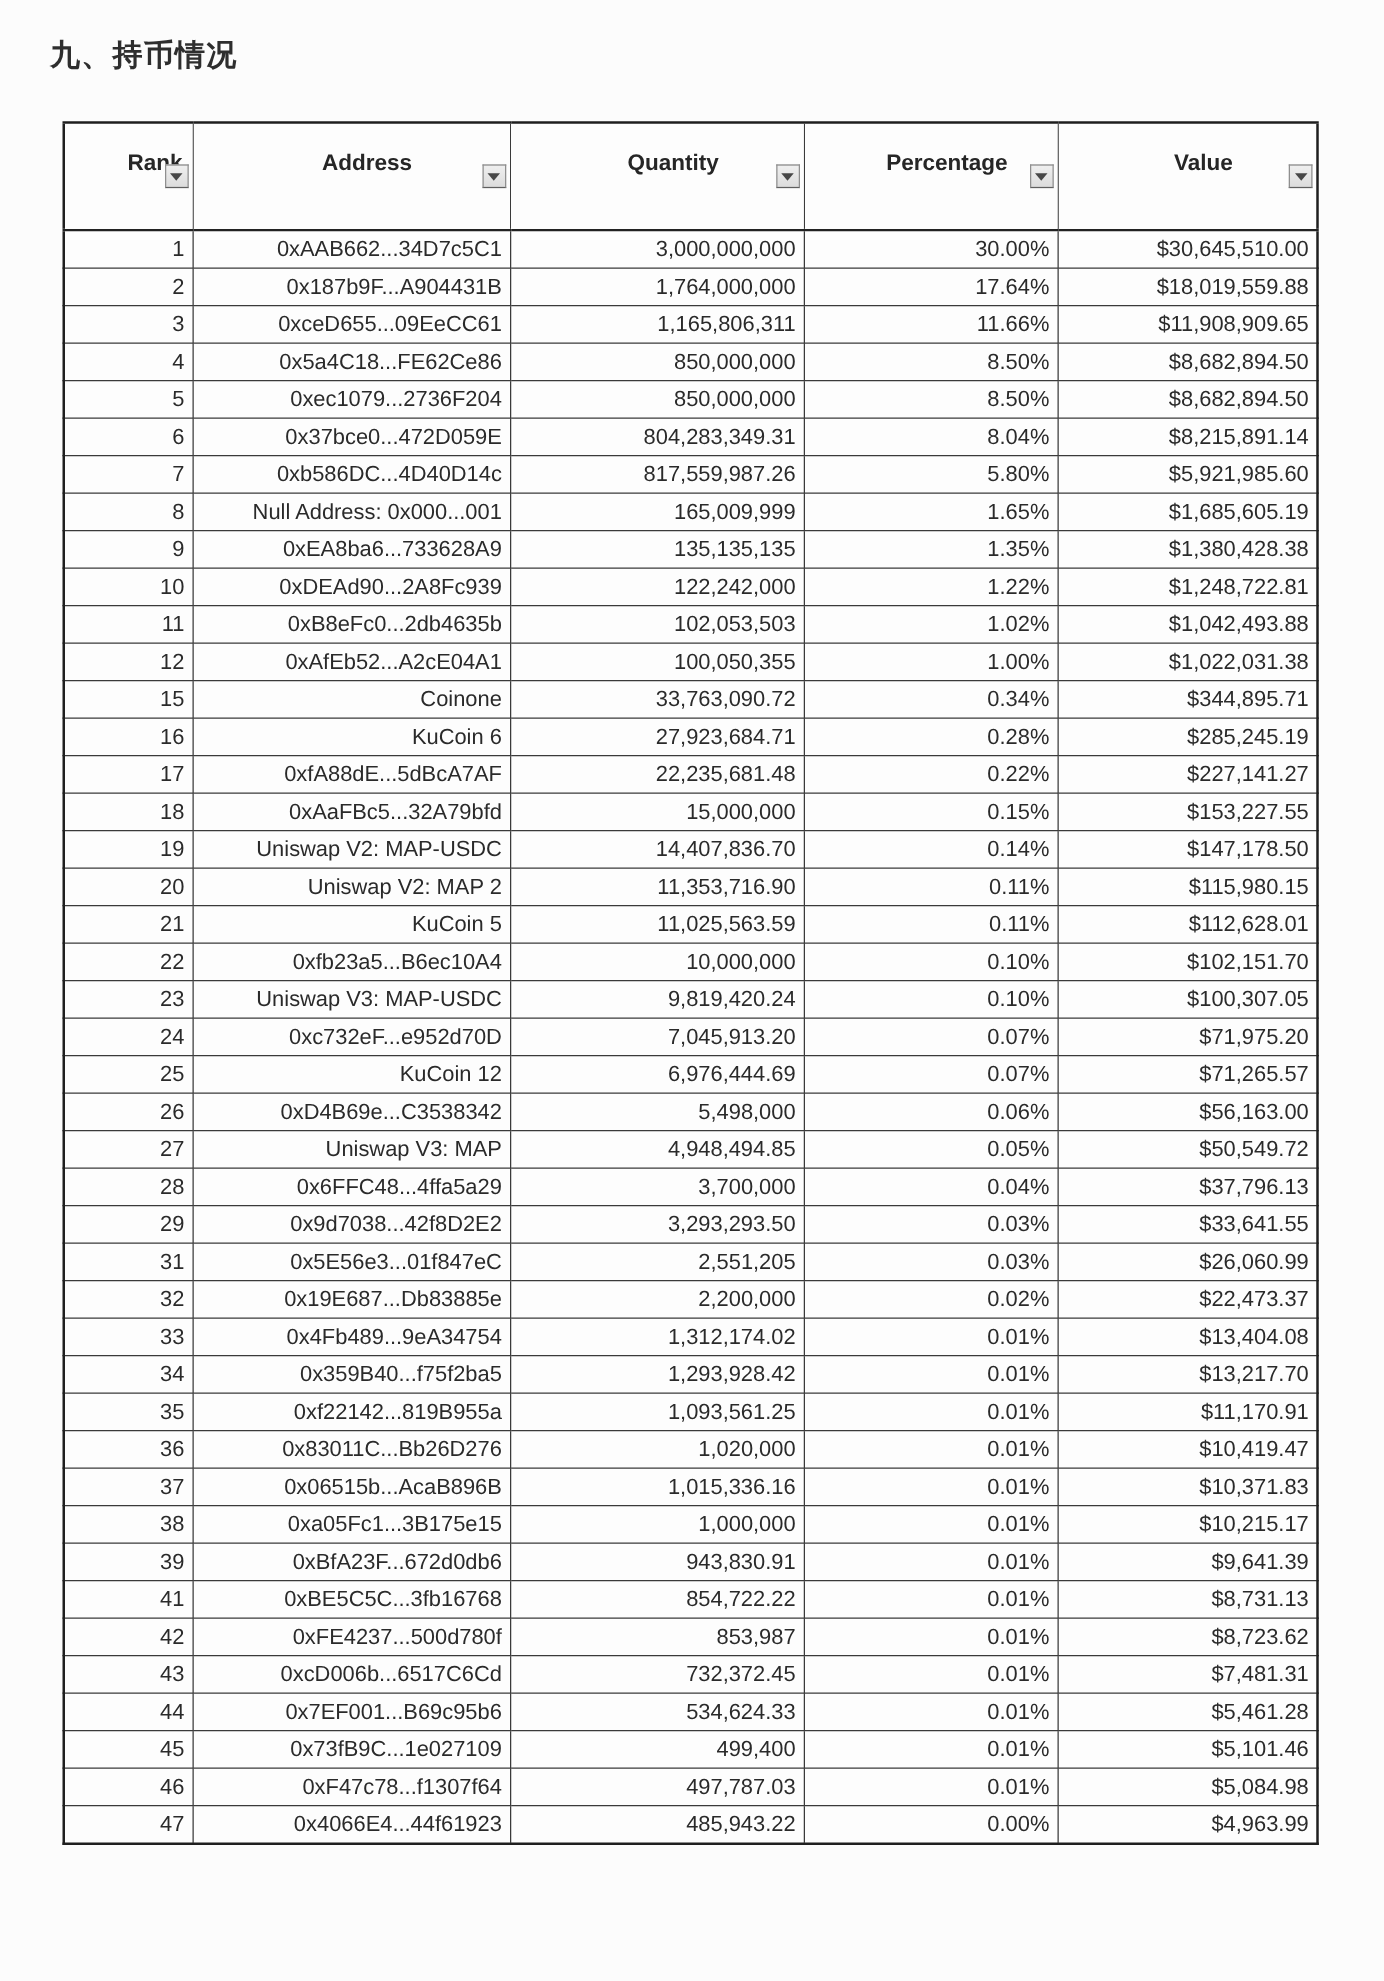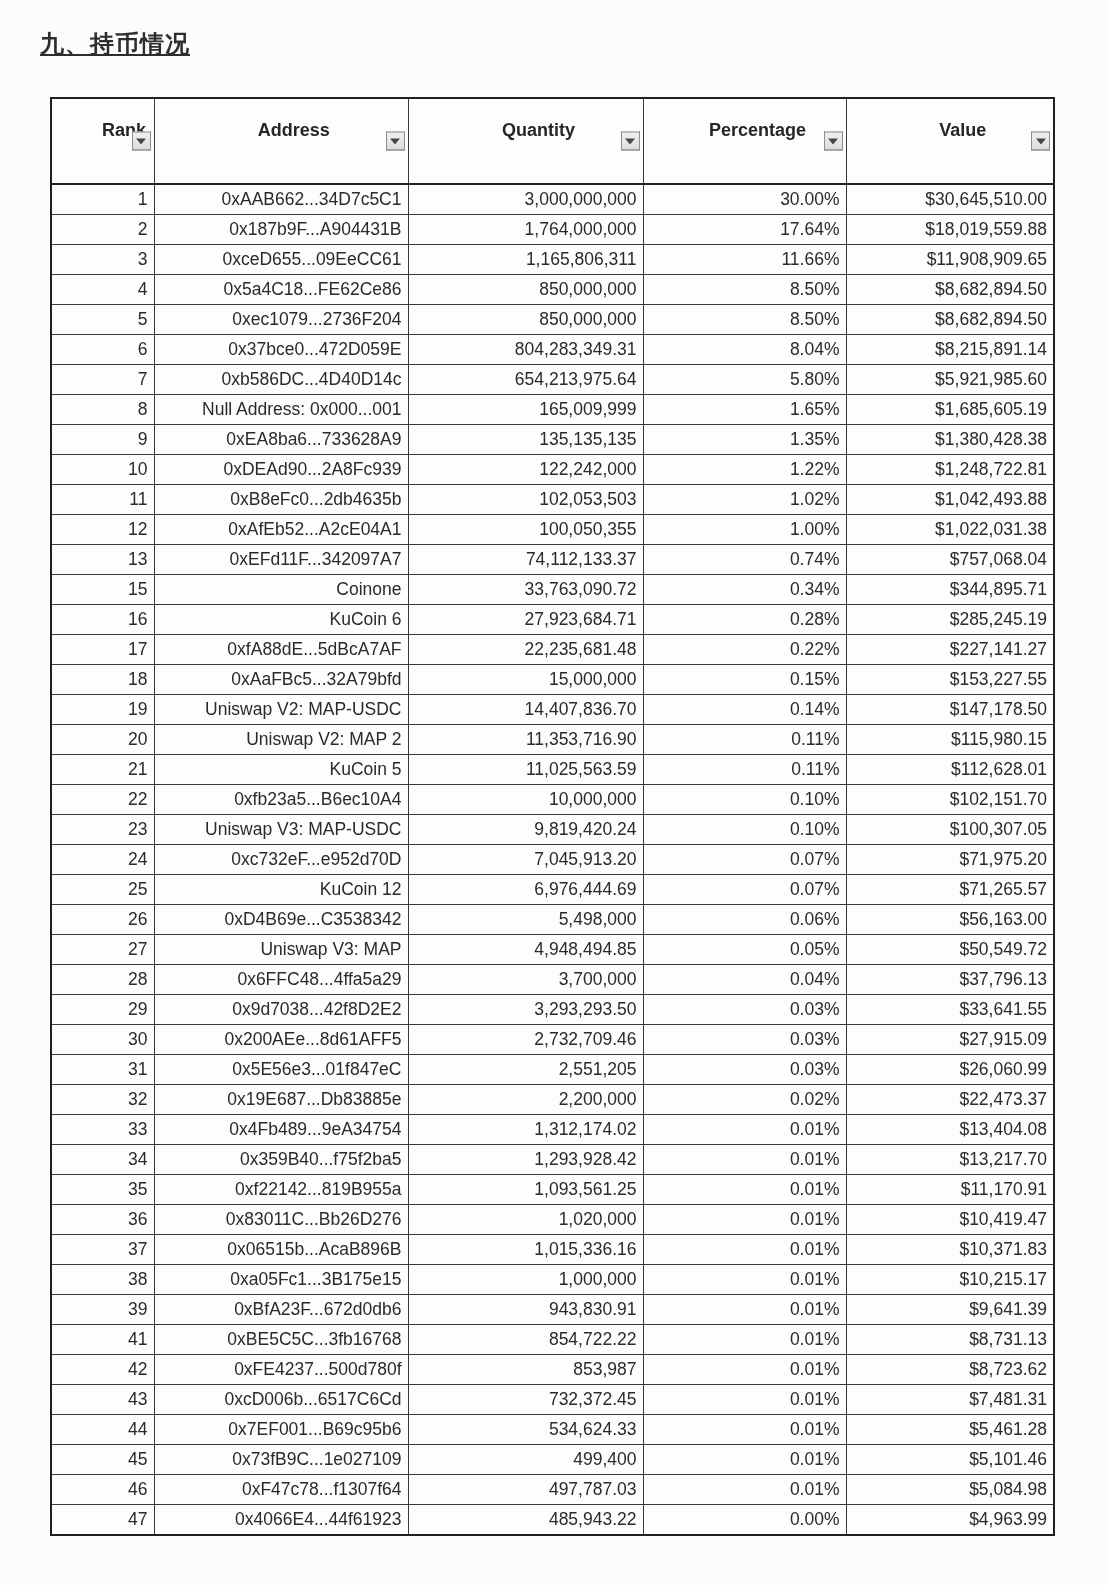--- a/index.html
+++ b/index.html
@@ -15,21 +15,20 @@
     font-family: "Liberation Sans", sans-serif;
   }
   .page-title {
     position: absolute;
     left: 40px;
     top: 12px;
     font-size: 24px;
     font-weight: bold;
     color: #2e2e2e;
     letter-spacing: 1px;
-    text-decoration: underline;
   }
   .tbl-wrap {
     position: absolute;
     left: 50px;
     top: 97px;
   }
   table.holdings {
     border-collapse: collapse;
     table-layout: fixed;
     width: 1003px;
@@ -166,21 +165,21 @@
         <tr>
           <td class="align-right">6</td>
           <td class="align-left">0x37bce0...472D059E</td>
           <td class="align-right">804,283,349.31</td>
           <td class="align-right">8.04%</td>
           <td class="align-right">$8,215,891.14</td>
         </tr>
         <tr>
           <td class="align-right">7</td>
           <td class="align-left"> 0xb586DC...4D40D14c</td>
-          <td class="align-right">654,213,975.64</td>
+          <td class="align-right">817,559,987.26</td>
           <td class="align-right">5.80%</td>
           <td class="align-right">$5,921,985.60</td>
         </tr>
         <tr>
           <td class="align-right">8</td>
           <td class="align-left">Null Address: 0x000...001</td>
           <td class="align-right">165,009,999</td>
           <td class="align-right">1.65%</td>
           <td class="align-right">$1,685,605.19</td>
         </tr>
@@ -206,27 +205,20 @@
           <td class="align-right">$1,042,493.88</td>
         </tr>
         <tr>
           <td class="align-right">12</td>
           <td class="align-left">0xAfEb52...A2cE04A1</td>
           <td class="align-right">100,050,355</td>
           <td class="align-right">1.00%</td>
           <td class="align-right">$1,022,031.38</td>
         </tr>
         <tr>
-          <td class="align-right">13</td>
-          <td class="align-left">0xEFd11F...342097A7</td>
-          <td class="align-right">74,112,133.37</td>
-          <td class="align-right">0.74%</td>
-          <td class="align-right">$757,068.04</td>
-        </tr>
-        <tr>
           <td class="align-right">15</td>
           <td class="align-left">Coinone</td>
           <td class="align-right">33,763,090.72</td>
           <td class="align-right">0.34%</td>
           <td class="align-right">$344,895.71</td>
         </tr>
         <tr>
           <td class="align-right">16</td>
           <td class="align-left">KuCoin 6</td>
           <td class="align-right">27,923,684.71</td>
@@ -318,27 +310,20 @@
           <td class="align-right">$37,796.13</td>
         </tr>
         <tr>
           <td class="align-right">29</td>
           <td class="align-left">0x9d7038...42f8D2E2</td>
           <td class="align-right">3,293,293.50</td>
           <td class="align-right">0.03%</td>
           <td class="align-right">$33,641.55</td>
         </tr>
         <tr>
-          <td class="align-right">30</td>
-          <td class="align-left">0x200AEe...8d61AFF5</td>
-          <td class="align-right">2,732,709.46</td>
-          <td class="align-right">0.03%</td>
-          <td class="align-right">$27,915.09</td>
-        </tr>
-        <tr>
           <td class="align-right">31</td>
           <td class="align-left">0x5E56e3...01f847eC</td>
           <td class="align-right">2,551,205</td>
           <td class="align-right">0.03%</td>
           <td class="align-right">$26,060.99</td>
         </tr>
         <tr>
           <td class="align-right">32</td>
           <td class="align-left">0x19E687...Db83885e</td>
           <td class="align-right">2,200,000</td>

